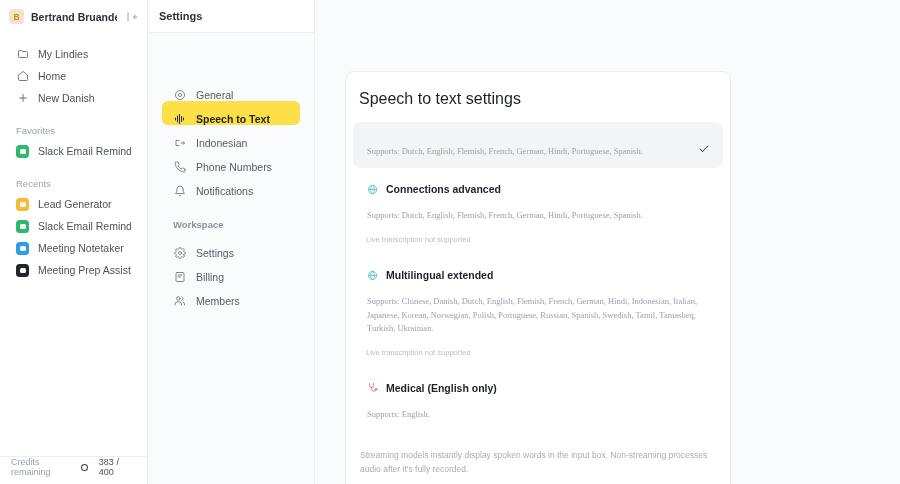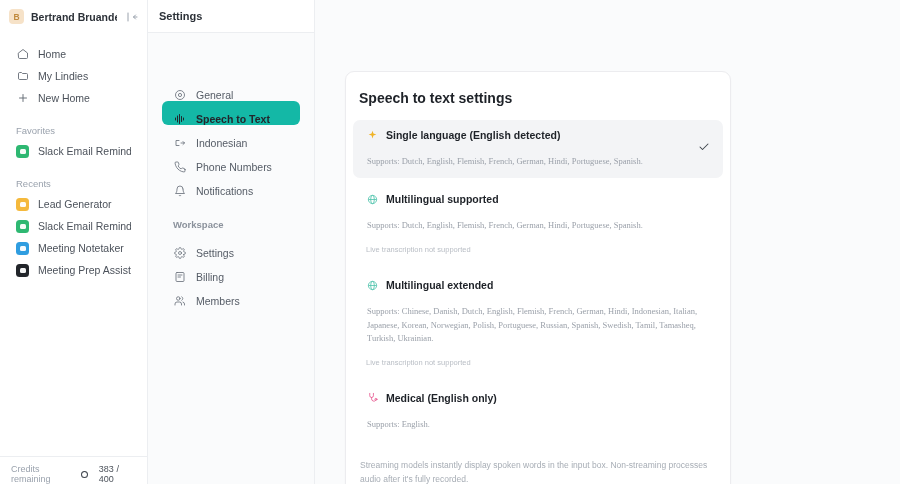--- a/index.html
+++ b/index.html
@@ -62,21 +62,21 @@
     border-radius: 3.5px;
     display: flex; align-items: center; justify-content: center;
   }
   .app-ico span {
     width: 6px; height: 5px; border-radius: 1.5px;
     background: rgba(255,255,255,.95); display: block;
   }
   .sb-spacer { flex: 1; }
   .sb-footer {
     border-top: 1px solid #eceef1;
-    height: 28px; display: flex; align-items: flex-end;
+    height: 28px; display: flex; align-items: flex-start;
     justify-content: space-between; padding: 0 11px;
     font-size: 9px; color: #9aa2ad;
   }
   .credits-val { display: flex; align-items: center; gap: 11px; color: #4c525b; }
   .coin {
     width: 7px; height: 7px; border-radius: 50%;
     border: 1.6px solid #40464f; display: inline-block;
   }
 
   
@@ -92,21 +92,21 @@
     background: #ffffff;
   }
   .setnav-title { font-size: 11px; font-weight: 700; color: #2c3138; }
   .setnav-list { padding-top: 15px; }
   .nav-item {
     display: flex; align-items: flex-end; gap: 10px;
     height: 24px; margin: 0 14px; padding: 0 11px;
     border-radius: 6px; cursor: pointer;
     font-size: 10.5px; color: #555c66;
   }
-  .nav-item.active { background: #14b8a6; color: #22262c; font-weight: 600; }
+  .nav-item.active { background: #fde047; color: #22262c; font-weight: 600; }
   .nav-ico {
     width: 13px; height: 13px; flex: 0 0 13px;
     display: flex; align-items: center; justify-content: center;
     color: #6c737d;
   }
   .nav-group-label {
     font-size: 9.5px; color: #8b929c; font-weight: 600;
     padding-left: 25px; margin-top: 22px; margin-bottom: 5px;
   }
 
@@ -117,21 +117,21 @@
   }
   .card {
     width: 386px; margin-left: 30px;
     background: #ffffff;
     border: 1px solid #ececef;
     border-radius: 9px;
     padding: 18px 0 16px 0;
     box-shadow: 0 1px 2px rgba(16,24,40,.03);
   }
   .card-title {
-    font-size: 14px; font-weight: 700; color: #1e2228;
+    font-size: 16px; font-weight: 400; color: #1e2228;
     padding: 0 13px; margin-bottom: 14px;
   }
   .opt {
     padding: 9px 13px 10px 13px; margin: 0 7px;
     border-radius: 7px; cursor: pointer; position: relative;
   }
   .opt.selected { background: #f3f4f6; }
   .opt-head { display: flex; align-items: center; gap: 8px; }
   .opt-ico {
     width: 12px; height: 12px; flex: 0 0 12px;
@@ -170,41 +170,41 @@
             <polyline points="19,8 15,12 19,16"></polyline>
             <line x1="15" y1="12" x2="22" y2="12"></line>
         </svg>
       </div>
     </div>
 
     <nav class="sb-nav">
       <div class="sb-item">
         <span class="sb-ico">
           <svg width="12" height="12" viewBox="0 0 24 24" fill="none" stroke="currentColor" stroke-width="1.8" stroke-linecap="round" stroke-linejoin="round">
-            <path d="M3 10l9-7 9 7v9a2 2 0 0 1-2 2H5a2 2 0 0 1-2-2z"></path>
-          </svg>
-        </span>
-        <span class="sb-label">Home</span>
+            <path d="M3 7a2 2 0 0 1 2-2h4l2 2h8a2 2 0 0 1 2 2v8a2 2 0 0 1-2 2H5a2 2 0 0 1-2-2z"></path>
+          </svg>
+        </span>
+        <span class="sb-label">My Lindies</span>
       </div>
       <div class="sb-item">
         <span class="sb-ico">
           <svg width="12" height="12" viewBox="0 0 24 24" fill="none" stroke="currentColor" stroke-width="1.8" stroke-linecap="round" stroke-linejoin="round">
-            <path d="M3 7a2 2 0 0 1 2-2h4l2 2h8a2 2 0 0 1 2 2v8a2 2 0 0 1-2 2H5a2 2 0 0 1-2-2z"></path>
-          </svg>
-        </span>
-        <span class="sb-label">My Lindies</span>
+            <path d="M3 10l9-7 9 7v9a2 2 0 0 1-2 2H5a2 2 0 0 1-2-2z"></path>
+          </svg>
+        </span>
+        <span class="sb-label">Home</span>
       </div>
       <div class="sb-item">
         <span class="sb-ico">
           <svg width="12" height="12" viewBox="0 0 24 24" fill="none" stroke="currentColor" stroke-width="1.9" stroke-linecap="round">
             <line x1="12" y1="5" x2="12" y2="19"></line>
               <line x1="5" y1="12" x2="19" y2="12"></line>
           </svg>
         </span>
-        <span class="sb-label">New Home</span>
+        <span class="sb-label">New Danish</span>
       </div>
 
       <div class="sb-section">Favorites</div>
       <div class="sb-item">
         <span class="app-ico" style="background:#2eb872">
             <span></span>
           </span>
         <span class="sb-label">Slack Email Reminder</span>
       </div>
 
@@ -340,48 +340,40 @@
         <span>Members</span>
       </div>
     </div>
   </nav>
 
   <main class="main">
     <section class="card">
       <div class="card-title">Speech to text settings</div>
 
       <div class="opt selected">
-        <div class="opt-head">
-          <span class="opt-ico">
-            <svg width="11" height="11" viewBox="0 0 24 24" fill="#f0b429">
-              <path d="M12 1.5l2.1 6.3 6.4 2.2-6.4 2.2L12 18.5l-2.1-6.3L3.5 10l6.4-2.2z"></path>
-            </svg>
-          </span>
-          <span class="opt-name">Single language (English detected)</span>
-        </div>
         <div class="opt-supports">Supports: Dutch, English, Flemish, French, German, Hindi, Portuguese, Spanish.</div>
         <span class="opt-check">
           <svg width="12" height="12" viewBox="0 0 24 24" fill="none" stroke="currentColor" stroke-width="2.1" stroke-linecap="round" stroke-linejoin="round">
             <polyline points="20,6 9,17 4,12"></polyline>
           </svg>
         </span>
       </div>
 
       <div class="gap"></div>
 
       <div class="opt">
         <div class="opt-head">
           <span class="opt-ico">
             <svg width="11" height="11" viewBox="0 0 24 24" fill="none" stroke="#4fc3ac" stroke-width="1.8">
               <circle cx="12" cy="12" r="9"></circle>
                 <ellipse cx="12" cy="12" rx="4" ry="9"></ellipse>
                 <line x1="3" y1="12" x2="21" y2="12"></line>
             </svg>
           </span>
-          <span class="opt-name">Multilingual supported</span>
+          <span class="opt-name">Connections advanced</span>
         </div>
         <div class="opt-supports">Supports: Dutch, English, Flemish, French, German, Hindi, Portuguese, Spanish.</div>
         <div class="opt-note">Live transcription not supported</div>
       </div>
 
       <div class="gap"></div>
 
       <div class="opt">
         <div class="opt-head">
           <span class="opt-ico">

